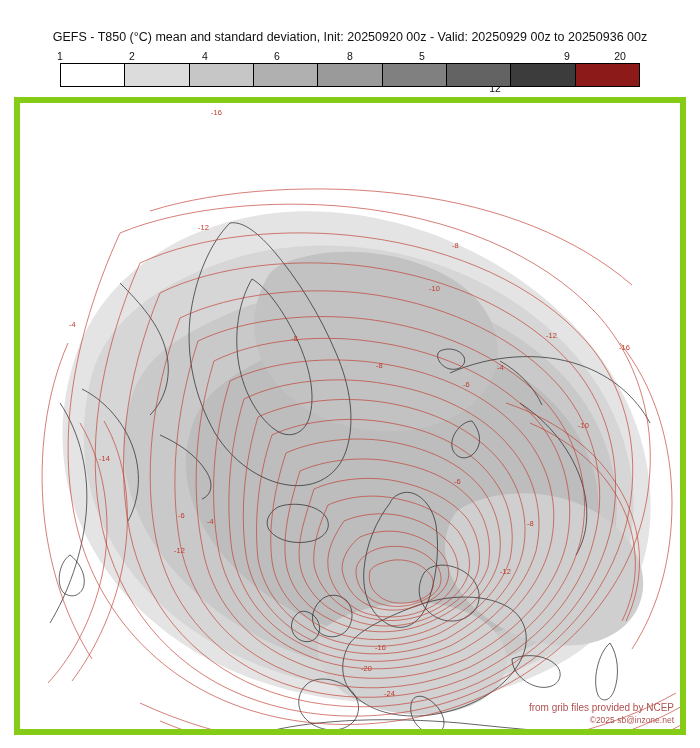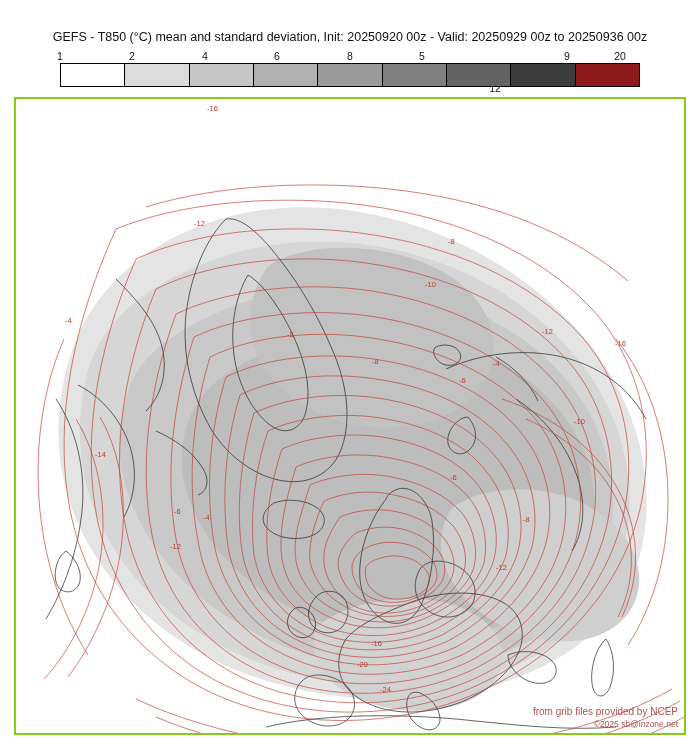--- a/index.html
+++ b/index.html
@@ -61,21 +61,21 @@
     color: #111111;
     transform: translateX(-50%);
     top: 0;
   }
   .mapbox {
     position: absolute;
     left: 14px;
     top: 97px;
     width: 672px;
     height: 638px;
-    border: 2px solid #84cc16;
+    border: 6px solid #84cc16;
     box-sizing: border-box;
     background: #ffffff;
     overflow: hidden;
   }
   .mapbox svg {
     display: block;
   }
   .credit {
     position: absolute;
     right: 6px;

